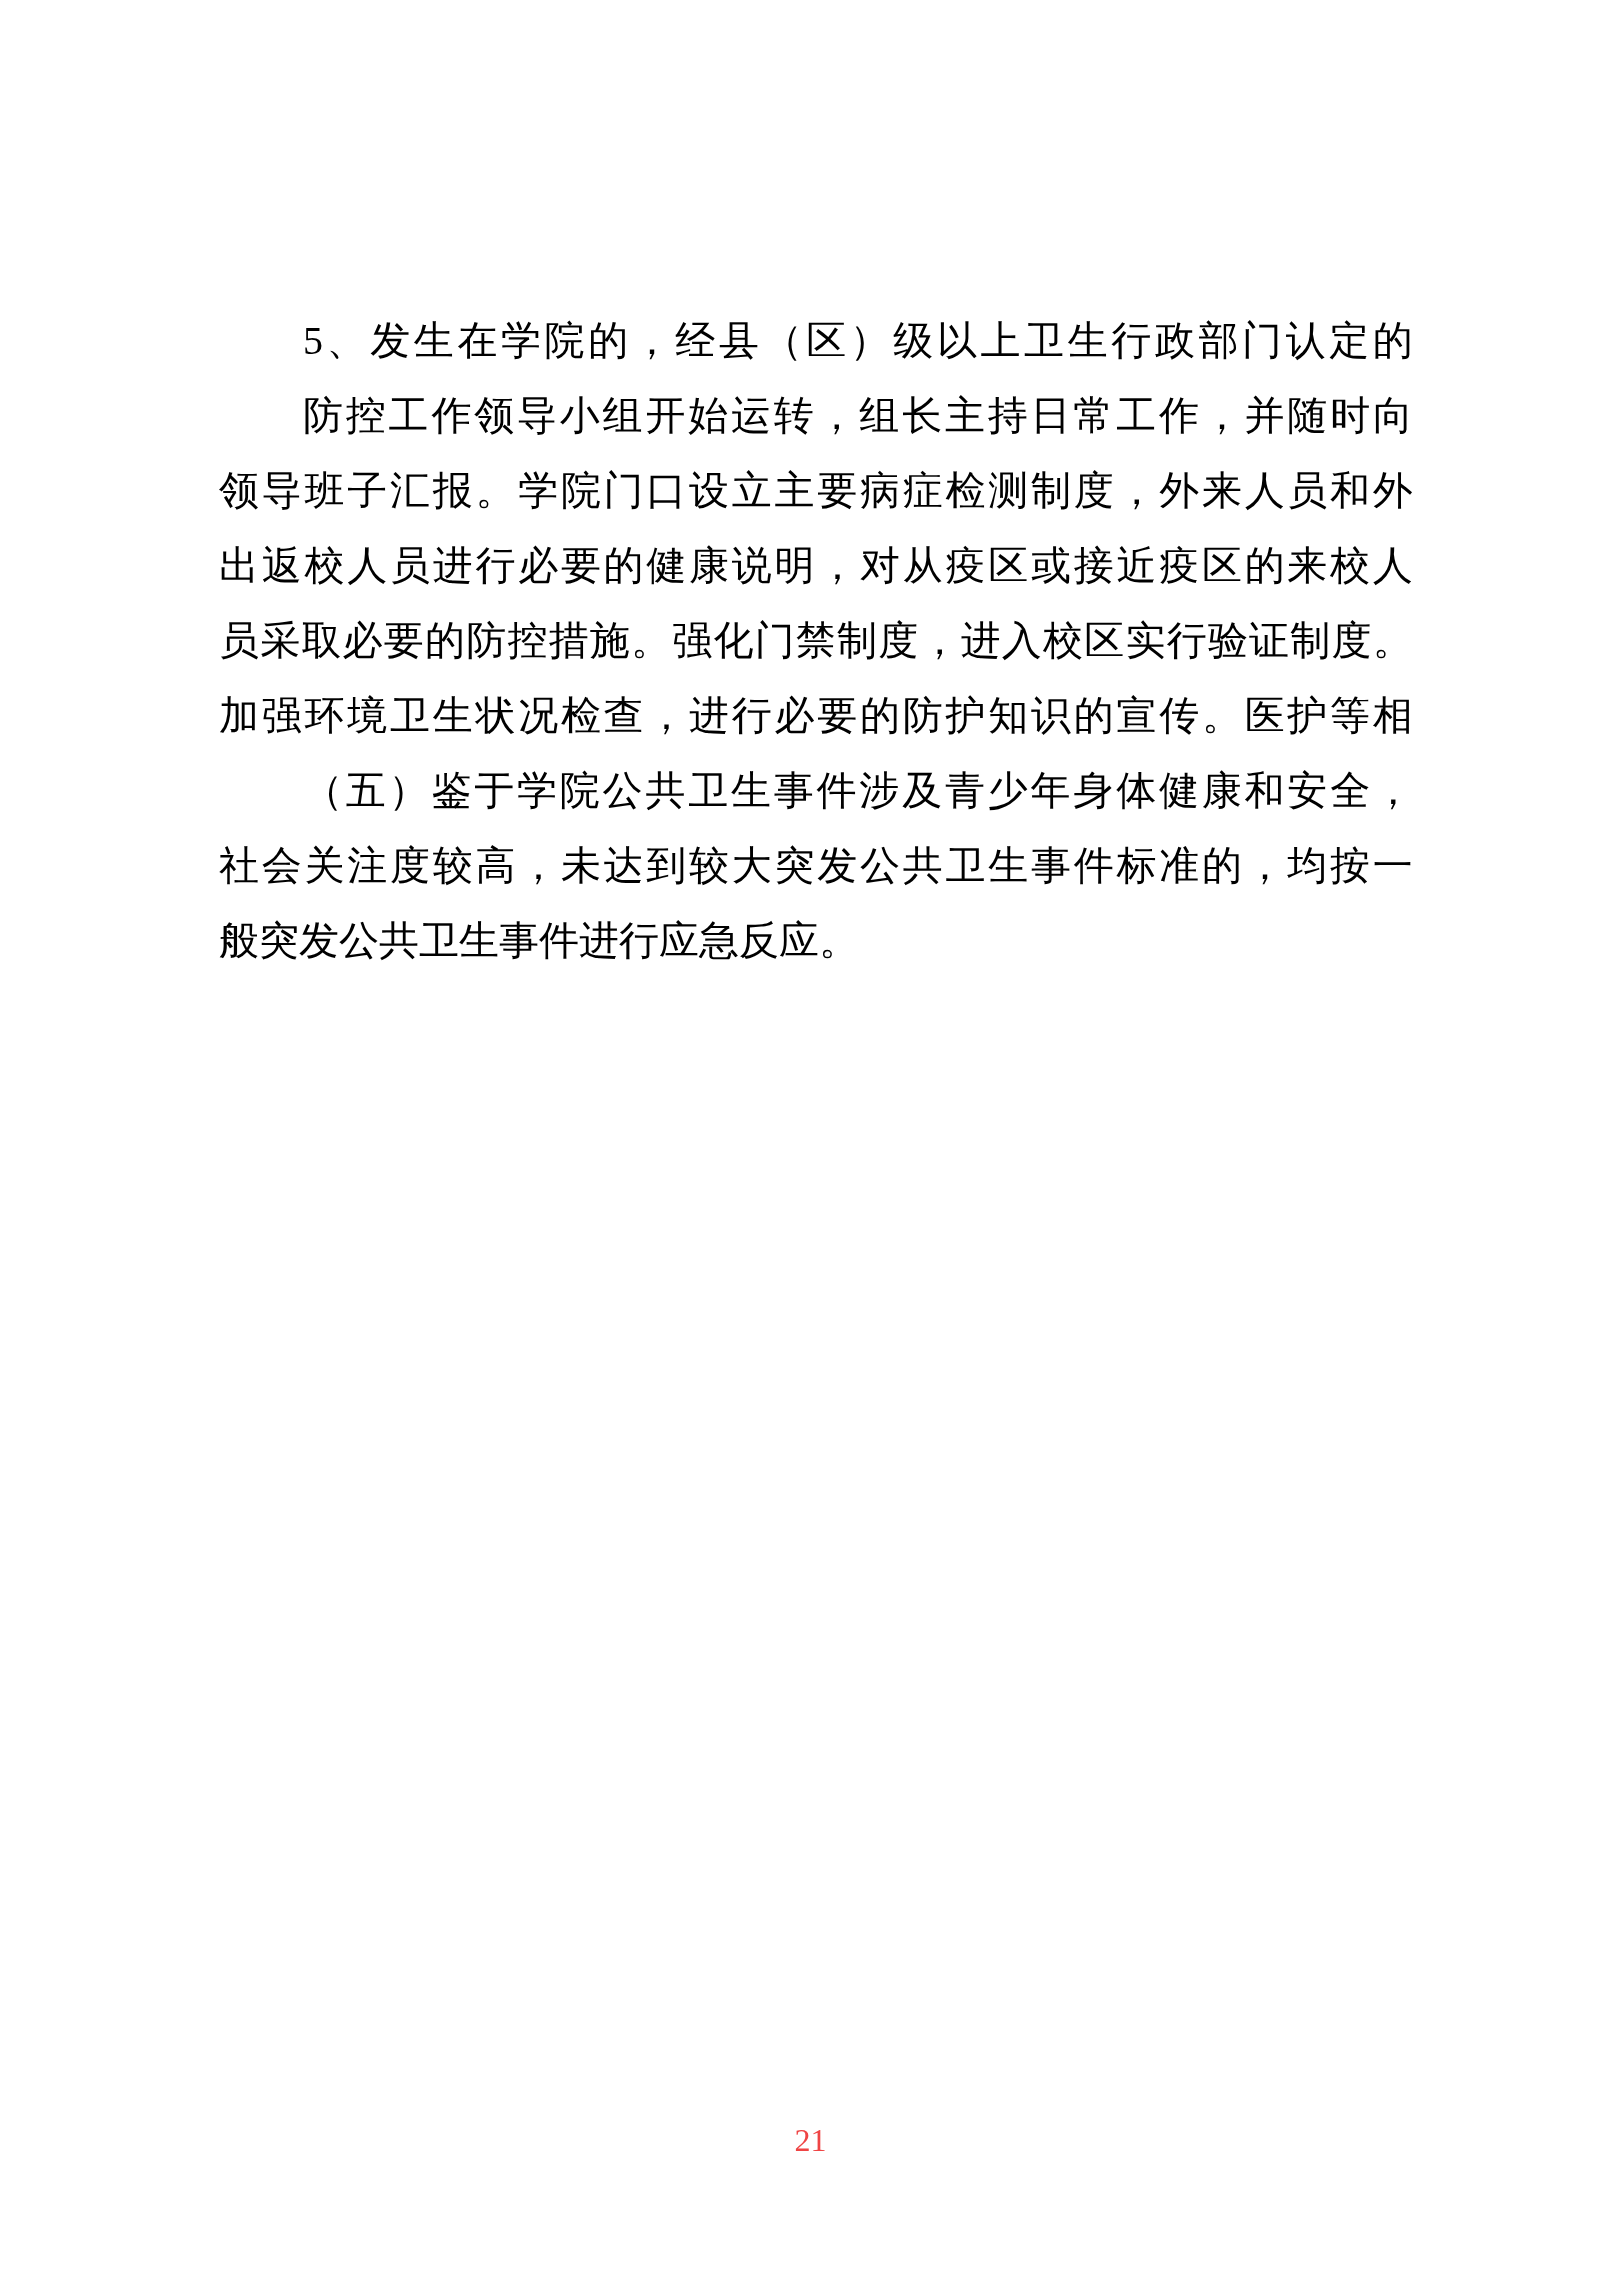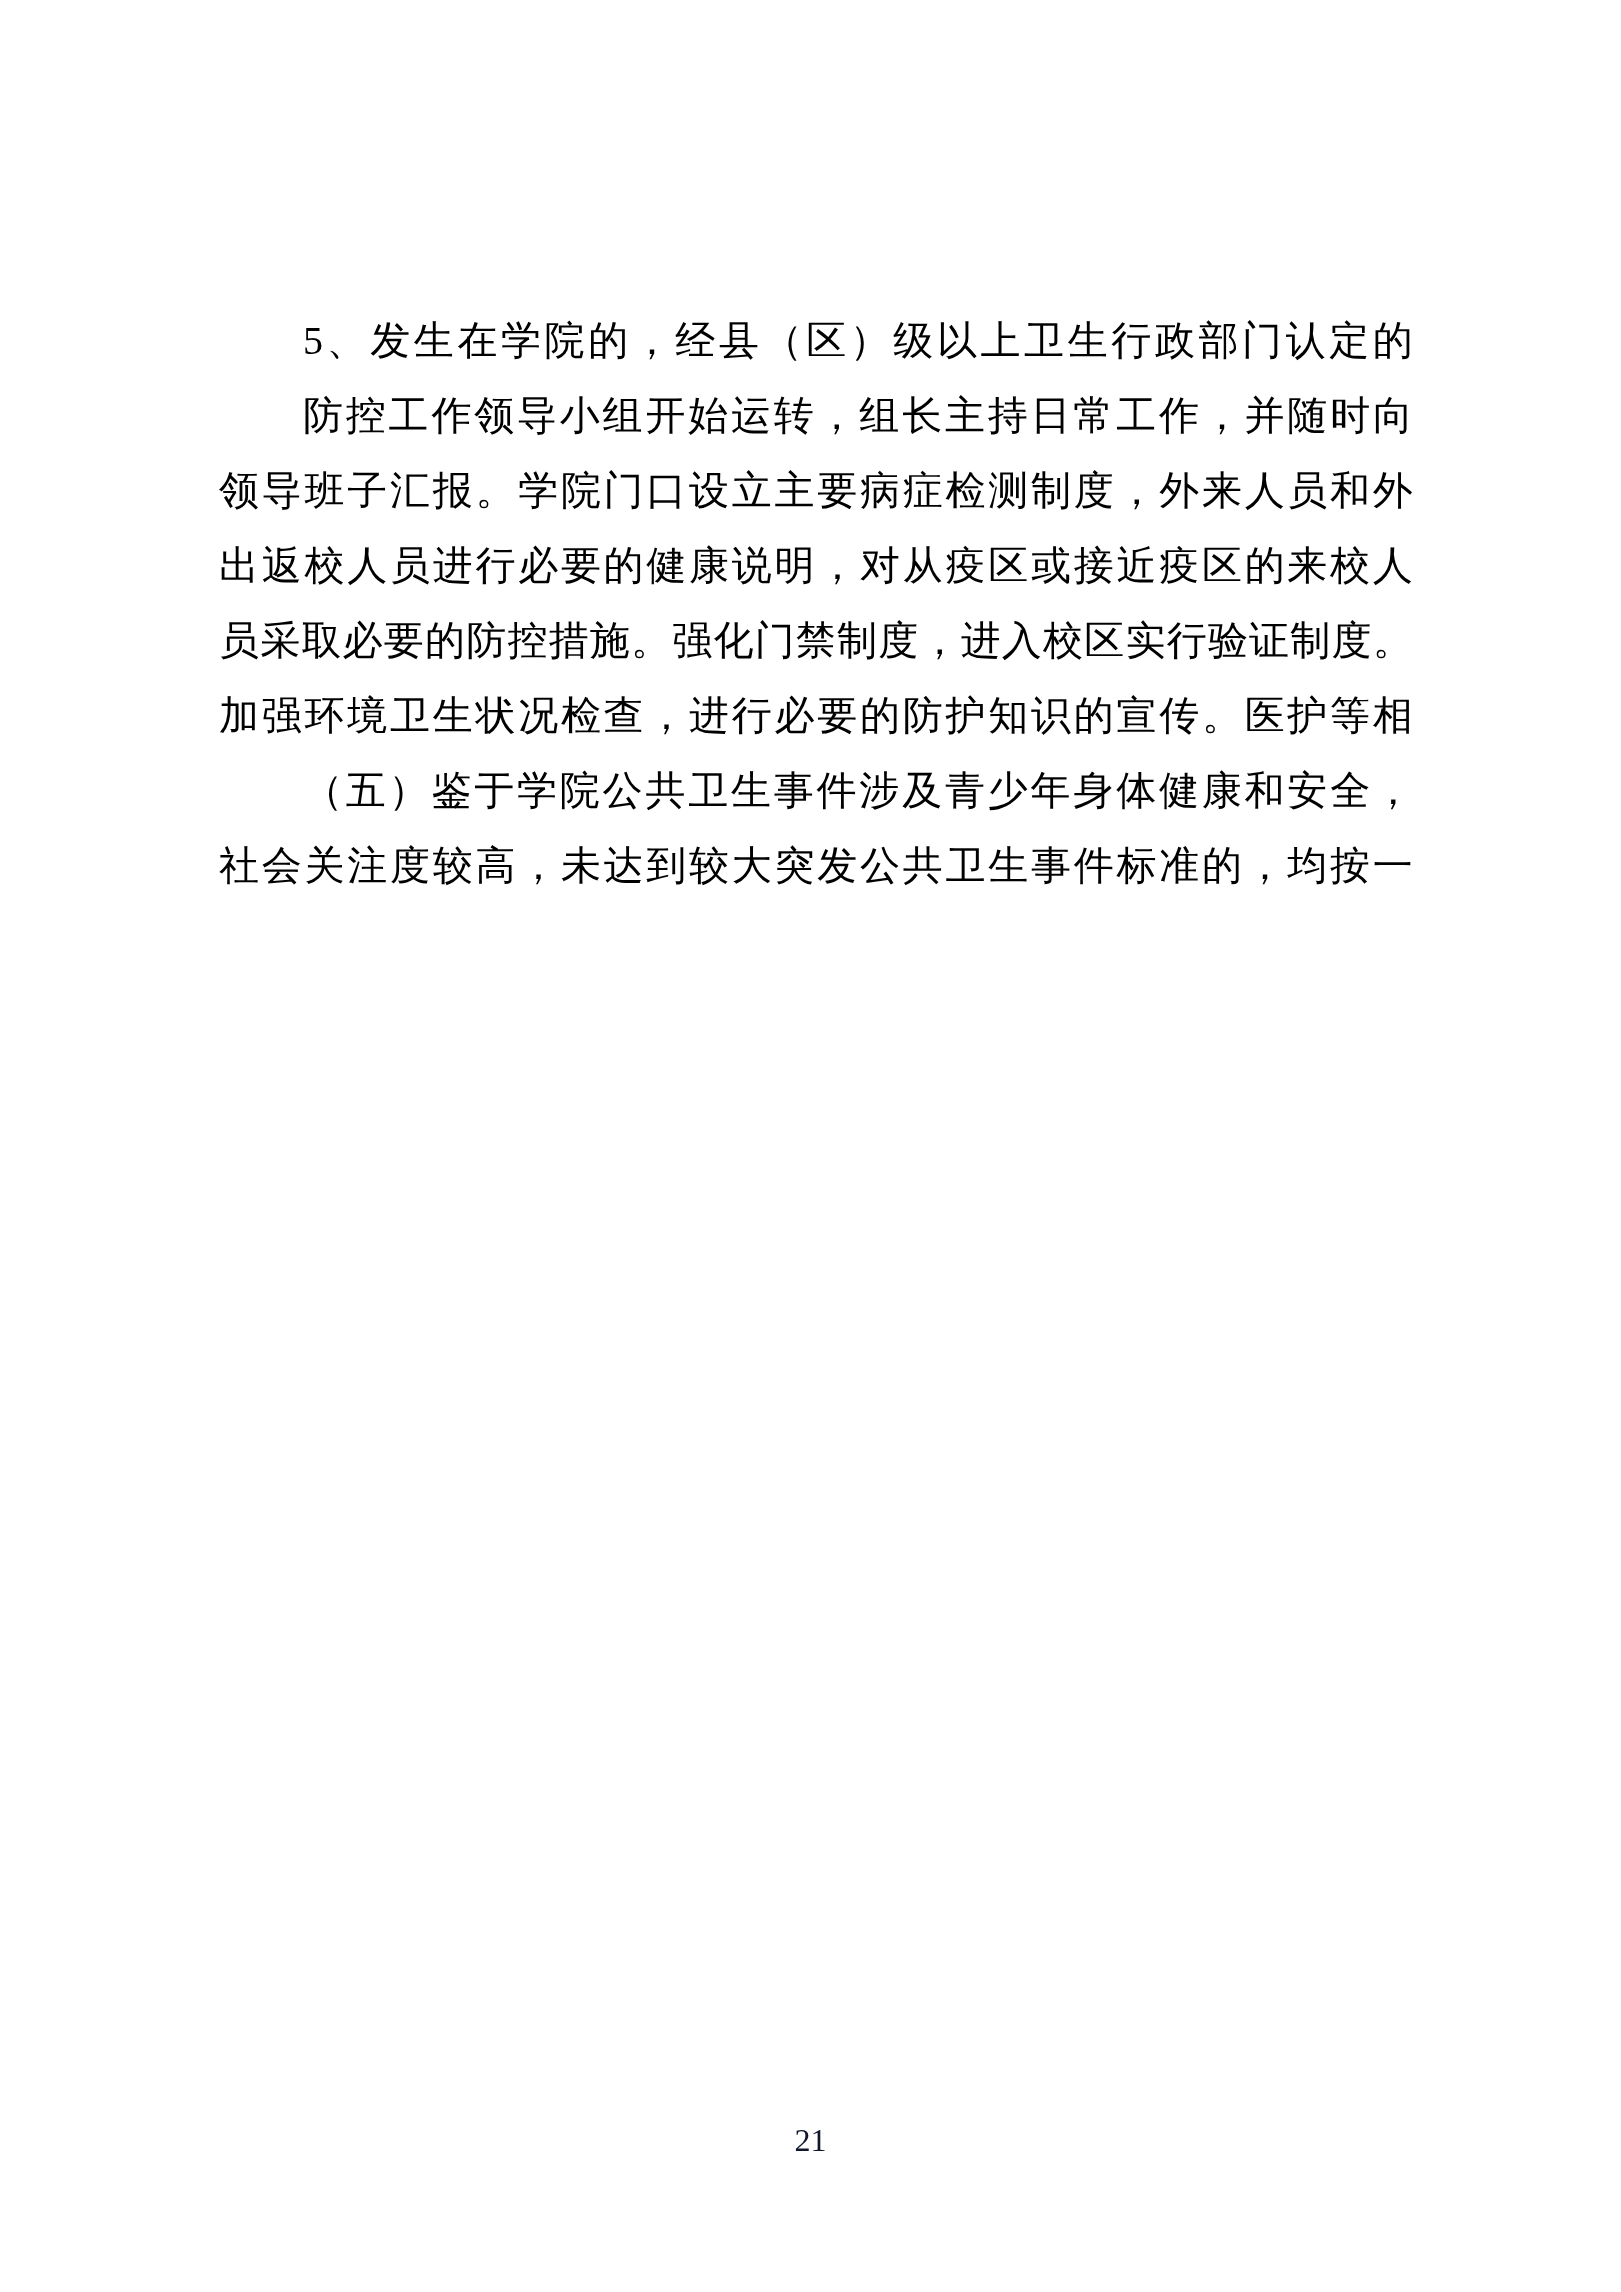--- a/index.html
+++ b/index.html
@@ -42,32 +42,33 @@
   .line.indent { padding-left: 84px; }
   .page-number {
     position: absolute;
     left: 0;
     top: 2123px;
     width: 100%;
     text-align: center;
     font-size: 32px;
     line-height: 35px;
     font-family: "Liberation Serif", "DejaVu Serif", serif;
-    color: #0f172a;
+    color: #ef4444;
   }
 </style>
 </head>
 <body>
 
 <div class="page">
   <div class="text-body" id="doc-body">
       <div class="line indent fill"><span>5</span><span>、</span><span>发</span><span>生</span><span>在</span><span>学</span><span>院</span><span>的</span><span>，</span><span>经</span><span>县</span><span>（</span><span>区</span><span>）</span><span>级</span><span>以</span><span>上</span><span>卫</span><span>生</span><span>行</span><span>政</span><span>部</span><span>门</span><span>认</span><span>定</span><span>的</span></div>
       <div class="line indent fill"><span>防</span><span>控</span><span>工</span><span>作</span><span>领</span><span>导</span><span>小</span><span>组</span><span>开</span><span>始</span><span>运</span><span>转</span><span>，</span><span>组</span><span>长</span><span>主</span><span>持</span><span>日</span><span>常</span><span>工</span><span>作</span><span>，</span><span>并</span><span>随</span><span>时</span><span>向</span></div>
       <div class="line fill"><span>领</span><span>导</span><span>班</span><span>子</span><span>汇</span><span>报</span><span>。</span><span>学</span><span>院</span><span>门</span><span>口</span><span>设</span><span>立</span><span>主</span><span>要</span><span>病</span><span>症</span><span>检</span><span>测</span><span>制</span><span>度</span><span>，</span><span>外</span><span>来</span><span>人</span><span>员</span><span>和</span><span>外</span></div>
       <div class="line fill"><span>出</span><span>返</span><span>校</span><span>人</span><span>员</span><span>进</span><span>行</span><span>必</span><span>要</span><span>的</span><span>健</span><span>康</span><span>说</span><span>明</span><span>，</span><span>对</span><span>从</span><span>疫</span><span>区</span><span>或</span><span>接</span><span>近</span><span>疫</span><span>区</span><span>的</span><span>来</span><span>校</span><span>人</span></div>
       <div class="line fill"><span>员</span><span>采</span><span>取</span><span>必</span><span>要</span><span>的</span><span>防</span><span>控</span><span>措</span><span>施</span><span>。</span><span>强</span><span>化</span><span>门</span><span>禁</span><span>制</span><span>度</span><span>，</span><span>进</span><span>入</span><span>校</span><span>区</span><span>实</span><span>行</span><span>验</span><span>证</span><span>制</span><span>度</span><span>。</span></div>
       <div class="line fill"><span>加</span><span>强</span><span>环</span><span>境</span><span>卫</span><span>生</span><span>状</span><span>况</span><span>检</span><span>查</span><span>，</span><span>进</span><span>行</span><span>必</span><span>要</span><span>的</span><span>防</span><span>护</span><span>知</span><span>识</span><span>的</span><span>宣</span><span>传</span><span>。</span><span>医</span><span>护</span><span>等</span><span>相</span></div>
       <div class="line indent fill"><span>（</span><span>五</span><span>）</span><span>鉴</span><span>于</span><span>学</span><span>院</span><span>公</span><span>共</span><span>卫</span><span>生</span><span>事</span><span>件</span><span>涉</span><span>及</span><span>青</span><span>少</span><span>年</span><span>身</span><span>体</span><span>健</span><span>康</span><span>和</span><span>安</span><span>全</span><span>，</span></div>
       <div class="line fill"><span>社</span><span>会</span><span>关</span><span>注</span><span>度</span><span>较</span><span>高</span><span>，</span><span>未</span><span>达</span><span>到</span><span>较</span><span>大</span><span>突</span><span>发</span><span>公</span><span>共</span><span>卫</span><span>生</span><span>事</span><span>件</span><span>标</span><span>准</span><span>的</span><span>，</span><span>均</span><span>按</span><span>一</span></div>
+      <div class="line">般突发公共卫生事件进行应急反应。</div>
     </div>
   <div class="page-number">21</div>
 </div>
 
 
 </body></html>

